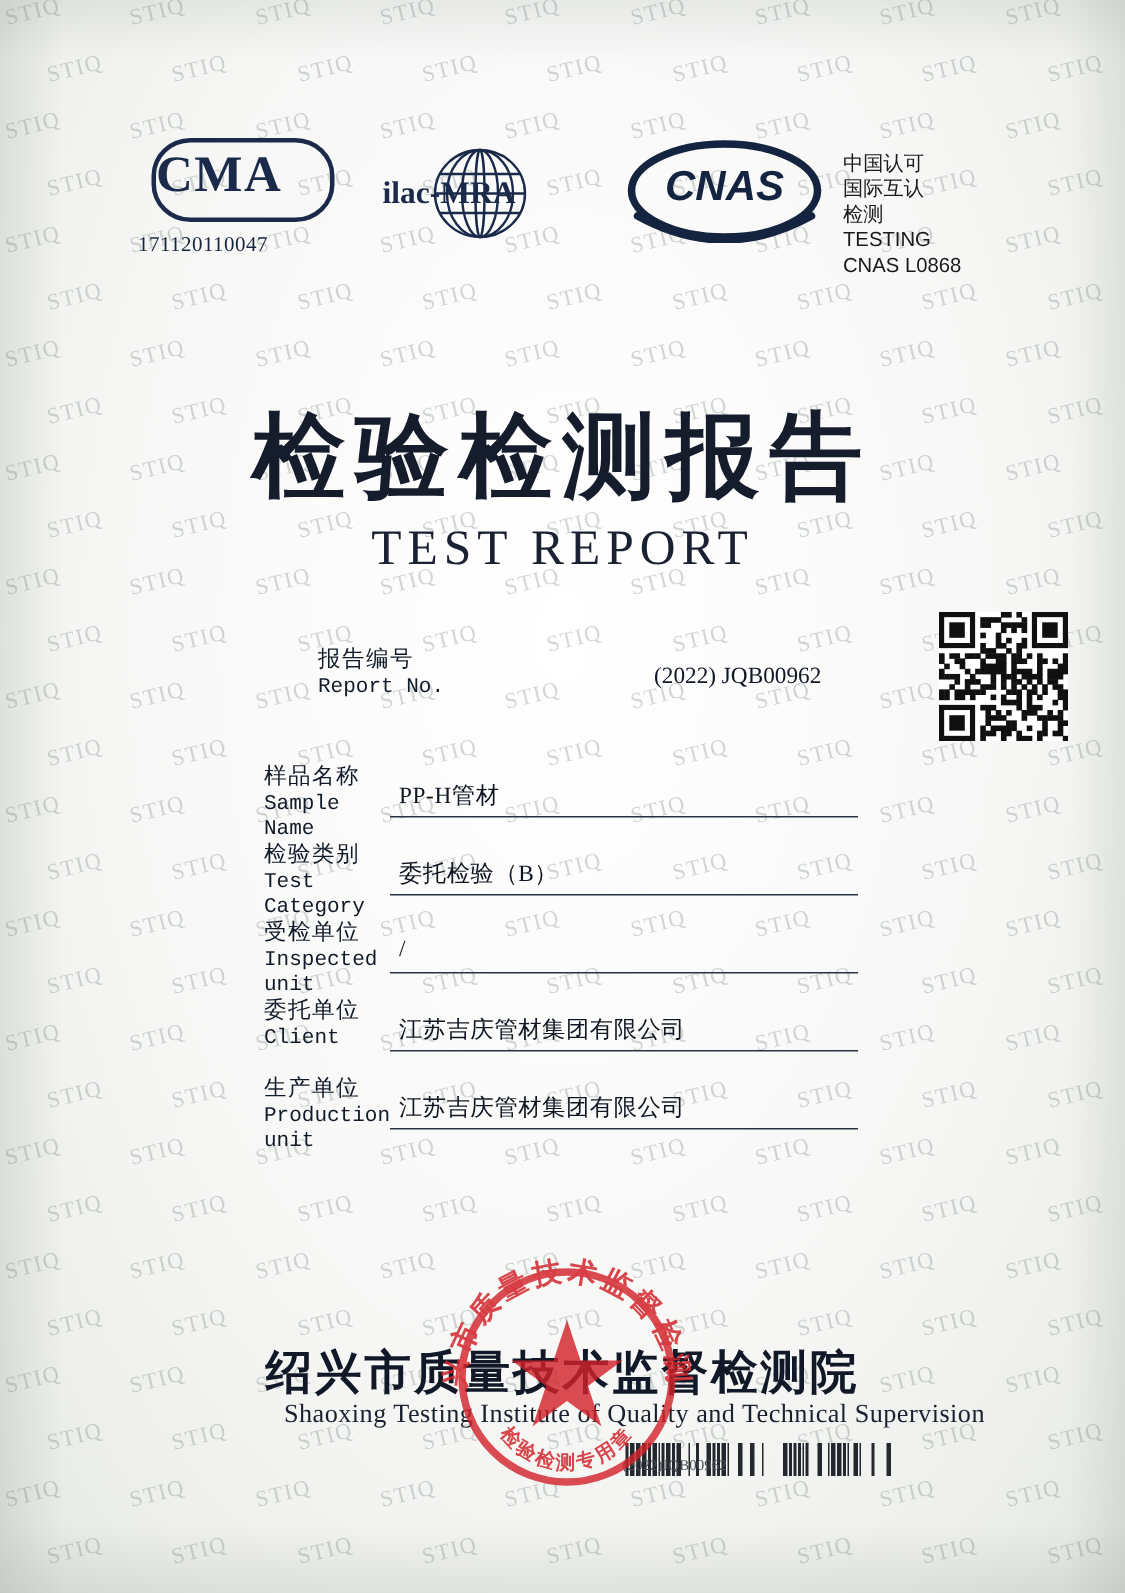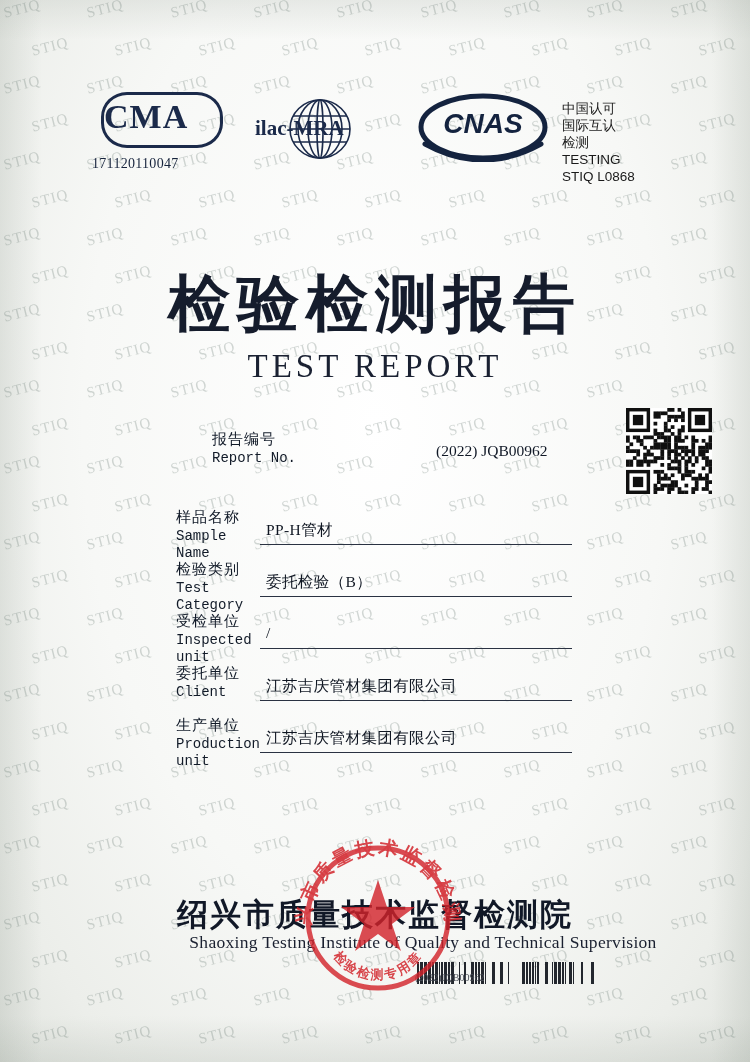--- a/index.html
+++ b/index.html
@@ -673,21 +673,21 @@
         </svg>
         <div id="cnas-word">CNAS</div>
       </div>
     </div>
 
     <div id="cnas-info">
       <div>中国认可</div>
       <div>国际互认</div>
       <div>检测</div>
       <div>TESTING</div>
-      <div>STIQ L0868</div>
+      <div>CNAS L0868</div>
     </div>
   </div>
 
   <div id="title-cn">检验检测报告</div>
   <div id="title-en">TEST   REPORT</div>
 
   <div id="qr"><svg width="86" height="86" viewBox="0 0 86 86">
         <rect width="86" height="86" fill="#ffffff"></rect>
         <rect x="41.28" y="0" width="3.7399999999999998" height="3.7399999999999998" fill="#101010"></rect>
         <rect x="44.72" y="0" width="3.7399999999999998" height="3.7399999999999998" fill="#101010"></rect>

